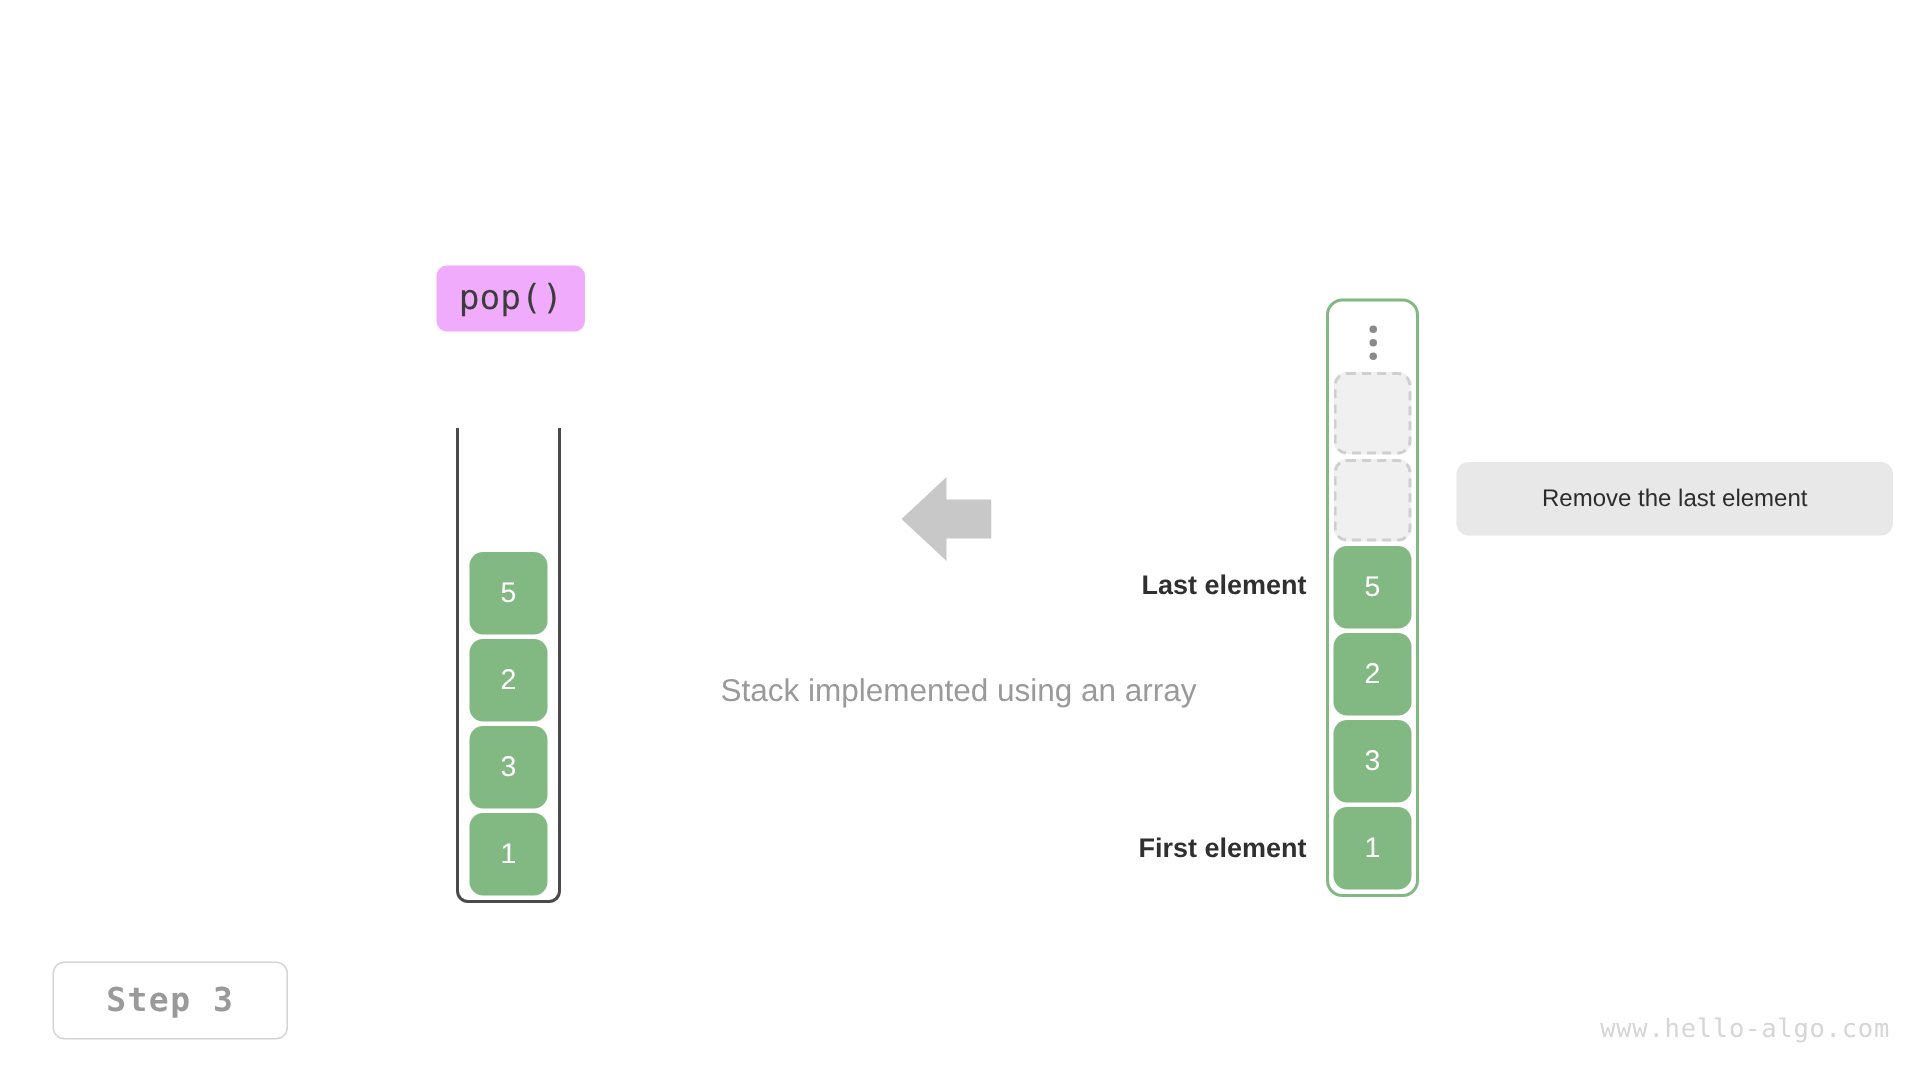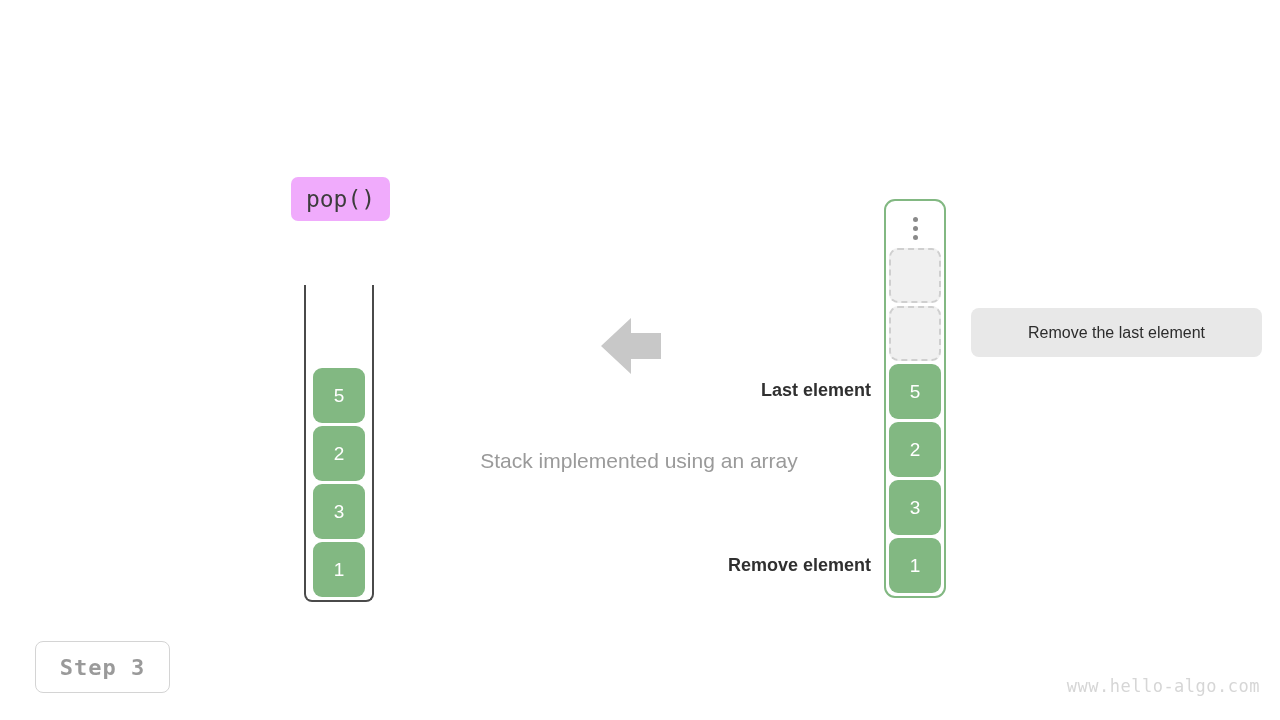--- a/index.html
+++ b/index.html
@@ -180,21 +180,21 @@
     justify-content: center;
     font-size: 16px;
     color: #2c2c2c;
   }
 
   
   #step-badge {
     position: absolute;
     left: 35px;
     top: 641px;
-    width: 135px;
+    width: 157px;
     height: 52px;
     background: #ffffff;
     border: 1px solid #d4d4d4;
     border-radius: 8px;
     display: flex;
     align-items: center;
     justify-content: center;
     font-family: "DejaVu Sans Mono", "Liberation Mono", monospace;
     font-size: 22px;
     font-weight: bold;
@@ -233,21 +233,21 @@
   <svg width="60" height="58" viewBox="0 0 60 58" xmlns="http://www.w3.org/2000/svg">
     <path d="M 0 29 L 30 1 L 30 16 L 60 16 L 60 42 L 30 42 L 30 57 Z" fill="#c8c8c8"></path>
   </svg>
 </div>
 
 <div id="caption">
   <span id="caption-inner">Stack implemented using an array</span>
 </div>
 
 <div class="side-label" id="label-last">Last element</div>
-<div class="side-label" id="label-first">Remove element</div>
+<div class="side-label" id="label-first">First element</div>
 
 <div id="array-container">
   <div id="array-dots">
     <i></i>
       <i></i>
       <i></i>
   </div>
   <div id="array-items">
     <div class="elem-box">1</div>
     <div class="elem-box">3</div>

